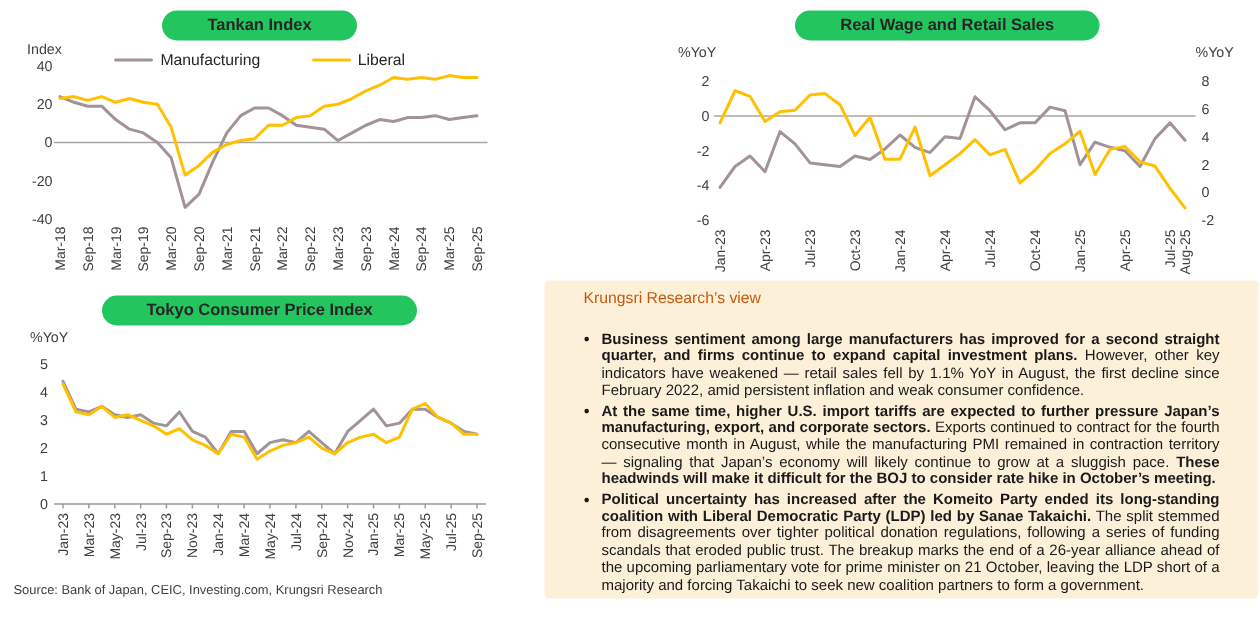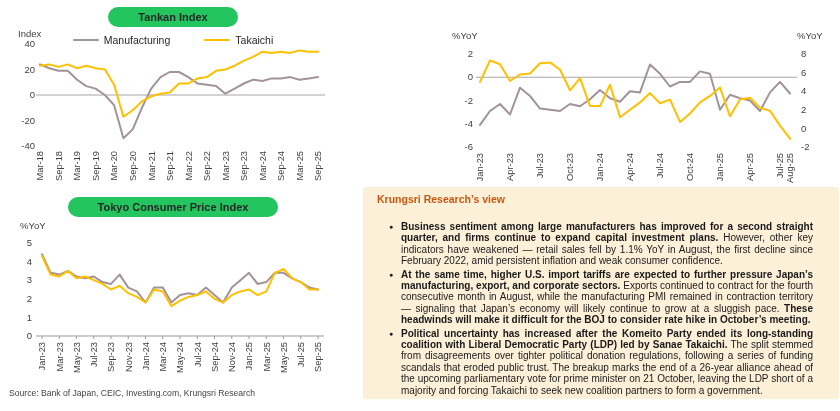--- a/index.html
+++ b/index.html
@@ -29,21 +29,21 @@
   svg .zline{stroke:#a6a6a6;stroke-width:1;}
   svg .axisline{stroke:#9b9b9b;stroke-width:1;}
   #source-note{
     position:absolute;left:9px;top:388px;font-size:8.6px;color:#3f3f3f;
   }
   #view-panel{
     position:absolute;left:363px;top:187px;width:476px;height:212px;
     background:#fcf0d9;border-radius:3px;box-sizing:border-box;
     padding:6px 10px 6px 10px;
   }
-  #view-title{font-size:10.5px;font-weight:bold;color:#c45911;margin:0 0 3px 4px;}
+  #view-title{font-size:10.5px;font-weight:normal;color:#c45911;margin:0 0 3px 16px;}
   #view-bullets{list-style:none;margin:16px;padding:0;}
   #view-bullets li{
     position:relative;padding-left:12px;margin-bottom:2px;
     font-size:10px;line-height:11.4px;text-align:justify;color:#1a1a1a;
   }
   #view-bullets li::before{
     content:"\25CF";position:absolute;left:0;top:0;font-size:7px;color:#1a1a1a;
   }
   #view-bullets .b{font-weight:bold;}
 </style>
@@ -54,21 +54,21 @@
   <div class="pill-row">
     <span class="pill">Tankan Index</span>
   </div>
   <div class="legend" style="top:30px;">
       <span class="legend-item">
         <span class="swatch" style="background: rgb(162, 147, 153);"></span>
         <span class="legend-label">Manufacturing</span>
       </span>
       <span class="legend-item">
         <span class="swatch" style="background: rgb(255, 192, 0);"></span>
-        <span class="legend-label">Takaichi</span>
+        <span class="legend-label">Liberal</span>
       </span>
     </div>
   <div class="unit" style="left:10px;top:24px;">Index</div>
   <svg class="plot" width="330" height="150" style="top:34px;">
       <line x1="28" y1="57" x2="317" y2="57" class="zline"></line>
       <text x="27" y="9.2" text-anchor="end" class="tick">40</text>
       <text x="27" y="34.7" text-anchor="end" class="tick">20</text>
       <text x="27" y="60.2" text-anchor="end" class="tick">0</text>
       <text x="27" y="85.7" text-anchor="end" class="tick">-20</text>
       <text x="27" y="111.2" text-anchor="end" class="tick">-40</text>
@@ -87,20 +87,23 @@
       <text transform="translate(257.7,113) rotate(-90)" text-anchor="end" class="xlab">Mar-24</text>
       <text transform="translate(276.23333333333335,113) rotate(-90)" text-anchor="end" class="xlab">Sep-24</text>
       <text transform="translate(294.76666666666665,113) rotate(-90)" text-anchor="end" class="xlab">Mar-25</text>
       <text transform="translate(313.3,113) rotate(-90)" text-anchor="end" class="xlab">Sep-25</text>
       <polyline points="32.0,26.4 41.3,30.2 50.5,32.8 59.8,32.8 69.1,41.7 78.3,48.1 87.6,50.6 96.9,57.0 106.1,67.2 115.4,100.3 124.7,91.4 133.9,69.8 143.2,50.6 152.5,39.1 161.7,34.0 171.0,34.0 180.3,39.1 189.5,45.5 198.8,46.8 208.1,48.1 217.3,55.7 226.6,50.6 235.9,45.5 245.1,41.7 254.4,43.0 263.7,40.4 272.9,40.4 282.2,39.1 291.5,41.7 300.7,40.4 310.0,39.1" fill="none" stroke="#a29399" stroke-width="2" stroke-linejoin="round" stroke-linecap="round"></polyline>
       <polyline points="32.0,27.7 41.3,26.4 50.5,28.9 59.8,26.4 69.1,30.2 78.3,27.7 87.6,30.2 96.9,31.5 106.1,46.8 115.4,78.7 124.7,72.3 133.9,63.4 143.2,58.3 152.5,55.7 161.7,54.5 171.0,45.5 180.3,45.5 189.5,40.4 198.8,39.1 208.1,32.8 217.3,31.5 226.6,27.7 235.9,22.6 245.1,18.8 254.4,13.7 263.7,14.9 272.9,13.7 282.2,14.9 291.5,12.4 300.7,13.7 310.0,13.7" fill="none" stroke="#ffc000" stroke-width="2" stroke-linejoin="round" stroke-linecap="round"></polyline>
     </svg>
 </div>
 
 <div class="chart" id="chart-wage" style="left:425px;top:4px;width:413px;height:192px;">
+  <div class="pill-row">
+    <span class="pill">Real Wage and Retail Sales</span>
+  </div>
   <div class="unit" style="left:27px;top:26px;">%YoY</div>
   <div class="unit" style="left:372px;top:26px;">%YoY</div>
   <svg class="plot" width="413" height="156" style="top:34px;">
       <line x1="51" y1="39.25" x2="372" y2="39.25" class="zline"></line>
       <text x="48" y="19.2" text-anchor="end" class="tick">2</text>
       <text x="48" y="42.45" text-anchor="end" class="tick">0</text>
       <text x="48" y="65.7" text-anchor="end" class="tick">-2</text>
       <text x="48" y="88.95" text-anchor="end" class="tick">-4</text>
       <text x="48" y="112.2" text-anchor="end" class="tick">-6</text>
       <text x="376" y="19.2" text-anchor="start" class="tick">8</text>

